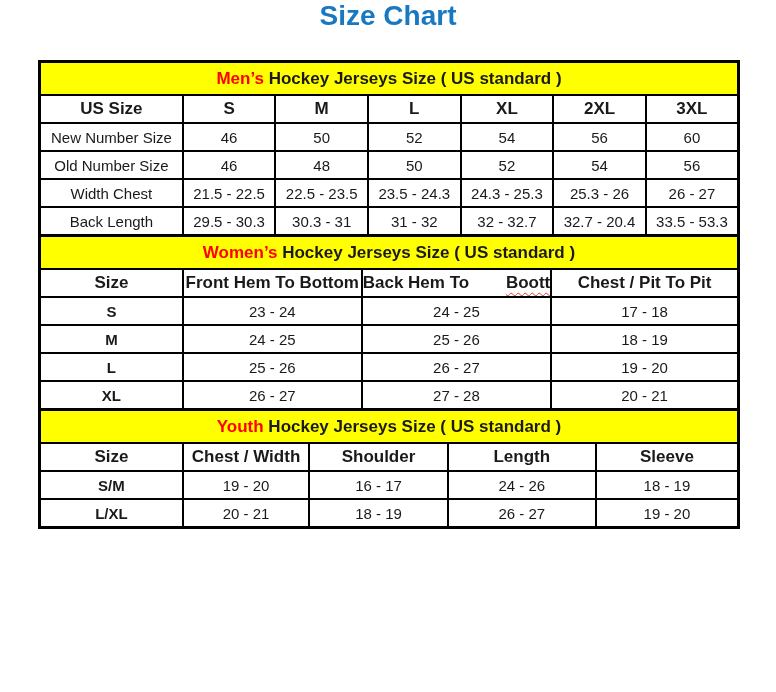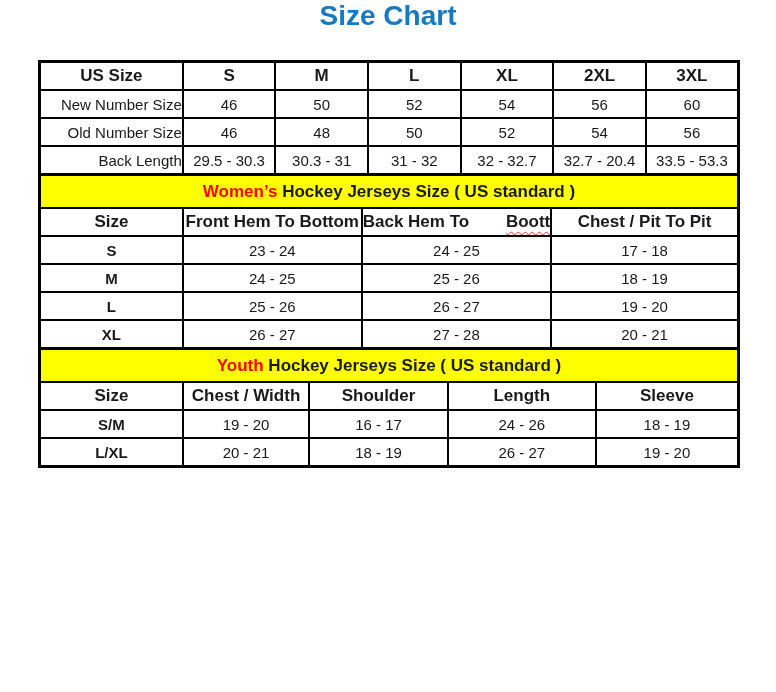--- a/index.html
+++ b/index.html
@@ -36,21 +36,21 @@
     padding:0;overflow:hidden;white-space:nowrap;
   }
   .banner-cell{
     height:31px;
     background:var(--banner-yellow);
     font-size:17px;font-weight:bold;
   }
   .banner-highlight{color:var(--accent-red);}
   th.col-head{height:26px;font-size:17px;font-weight:bold;}
   td.value{height:26px;font-size:15px;font-weight:normal;margin-top:12px;}
-  td.row-label{height:26px;font-size:15px;font-weight:normal;text-align:right;}
+  td.row-label{height:26px;font-size:15px;font-weight:normal;}
   th.row-label-bold{height:26px;font-size:15px;font-weight:bold;}
   .wavy{
     text-decoration-line:underline;
     text-decoration-style:wavy;
     text-decoration-color:var(--squiggle-red);
     text-decoration-thickness:1px;
     text-underline-offset:4px;
     text-decoration-skip-ink:none;
     padding-left:32px;
   }
@@ -66,20 +66,23 @@
     <colgroup>
       <col style="width:20.5%">
         <col style="width:13.25%">
         <col style="width:13.25%">
         <col style="width:13.25%">
         <col style="width:13.25%">
         <col style="width:13.25%">
         <col style="width:13.25%">
     </colgroup>
     <tbody>
+        <tr>
+      <td class="banner-cell" colspan="7"><span class="banner-highlight">Men’s</span><span> Hockey Jerseys Size ( US standard )</span></td>
+    </tr>
     <tr>
       <th class="col-head">US Size</th>
       <th class="col-head">S</th>
       <th class="col-head">M</th>
       <th class="col-head">L</th>
       <th class="col-head">XL</th>
       <th class="col-head">2XL</th>
       <th class="col-head">3XL</th>
     </tr>
     <tr>
@@ -92,20 +95,29 @@
       <td class="value">60</td>
     </tr>
     <tr>
       <td class="row-label">Old Number Size</td>
       <td class="value">46</td>
       <td class="value">48</td>
       <td class="value">50</td>
       <td class="value">52</td>
       <td class="value">54</td>
       <td class="value">56</td>
+    </tr>
+    <tr>
+      <td class="row-label">Width Chest</td>
+      <td class="value">21.5 - 22.5</td>
+      <td class="value">22.5 - 23.5</td>
+      <td class="value">23.5 - 24.3</td>
+      <td class="value">24.3 - 25.3</td>
+      <td class="value">25.3 - 26</td>
+      <td class="value">26 - 27</td>
     </tr>
     <tr>
       <td class="row-label">Back Length</td>
       <td class="value">29.5 - 30.3</td>
       <td class="value">30.3 - 31</td>
       <td class="value">31 - 32</td>
       <td class="value">32 - 32.7</td>
       <td class="value">32.7 - 20.4</td>
       <td class="value">33.5 - 53.3</td>
     </tr>

